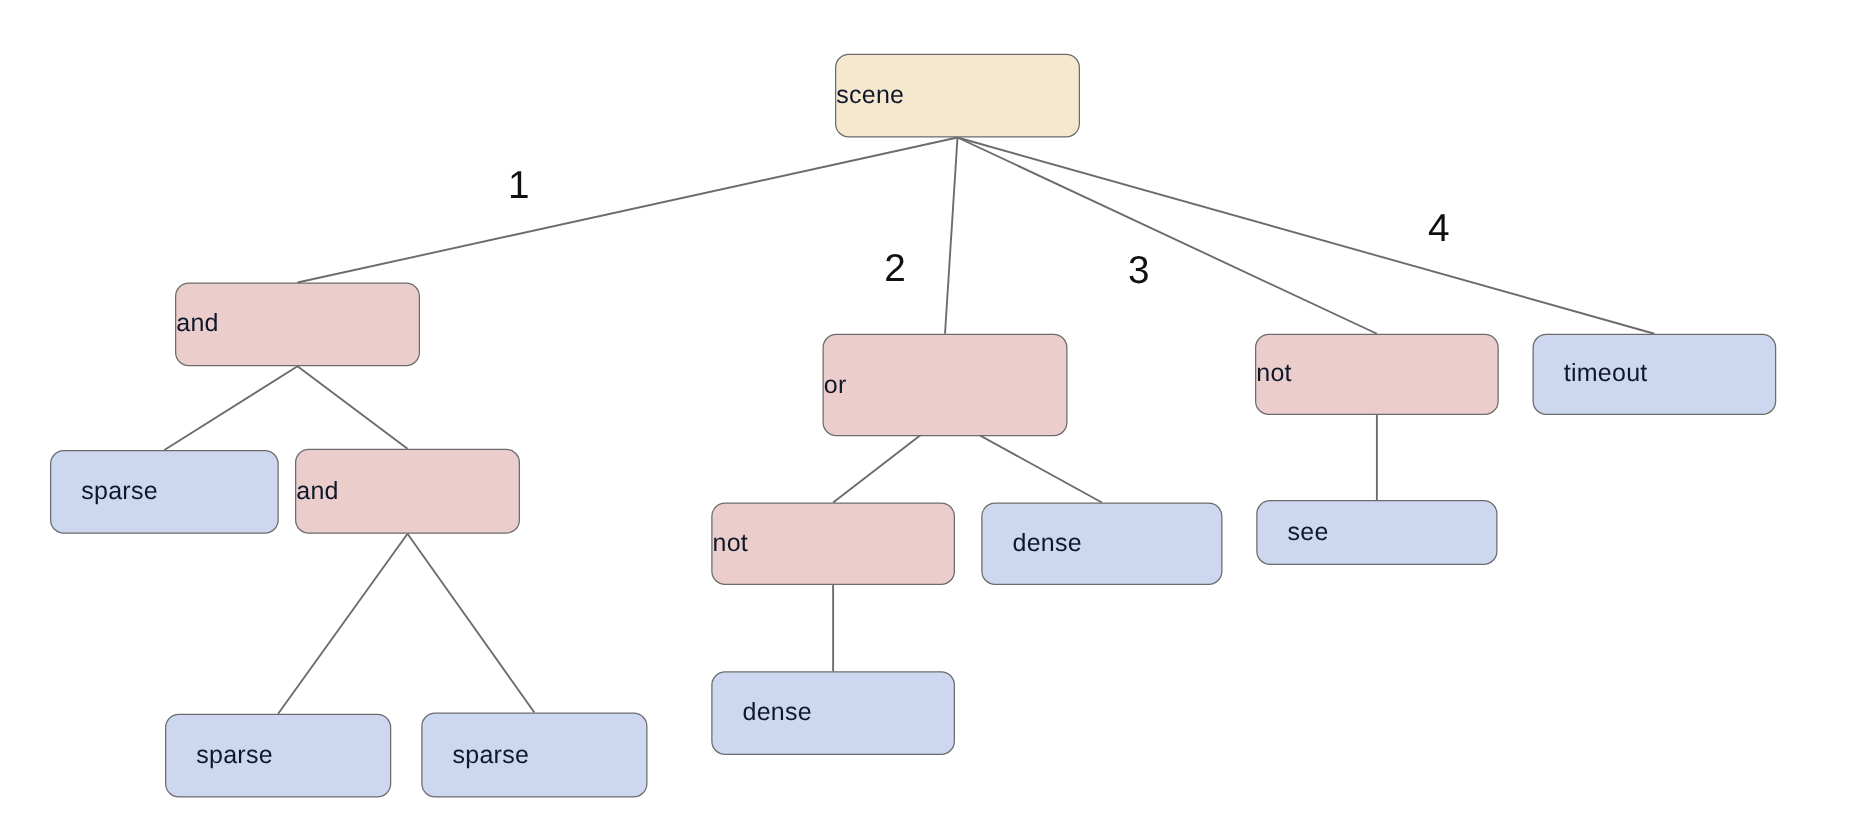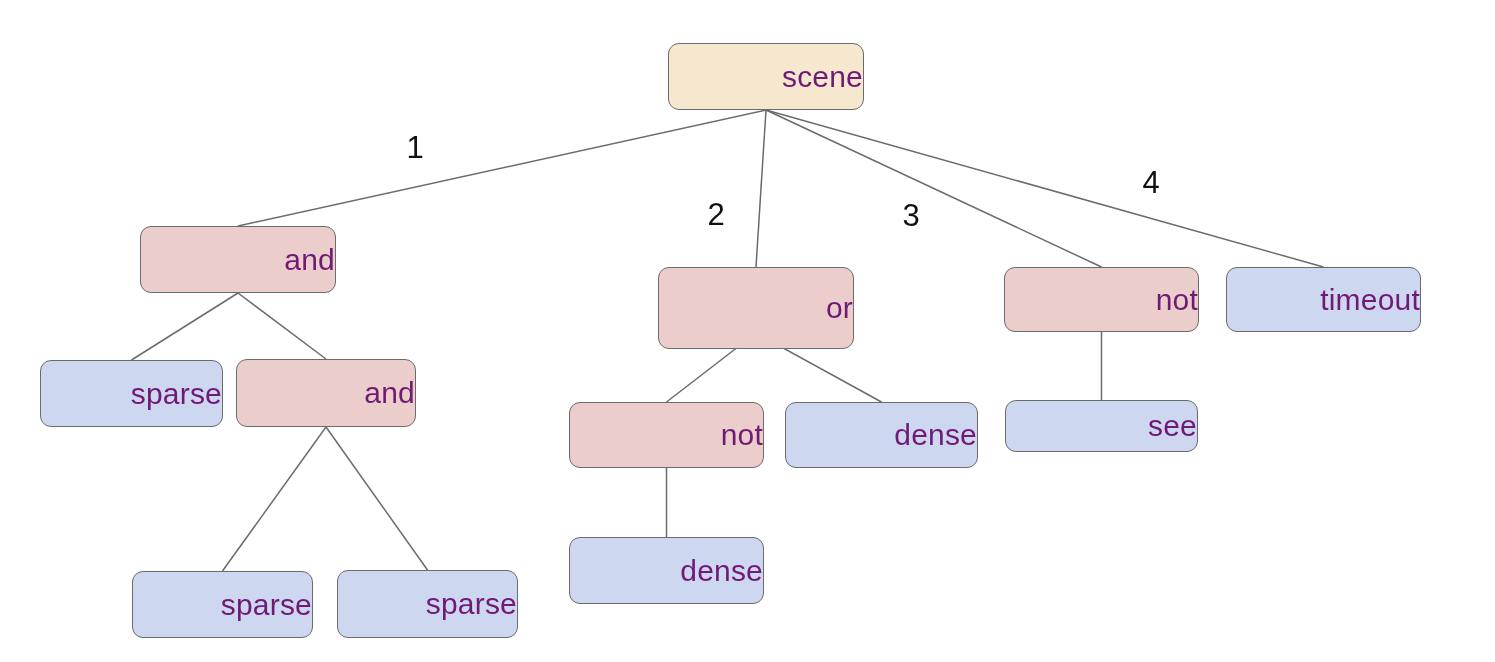--- a/index.html
+++ b/index.html
@@ -22,28 +22,28 @@
     width: 1495px;
     height: 662px;
   }
   .node {
     position: absolute;
     box-sizing: border-box;
     border: 1.5px solid #6b6b6b;
     border-radius: 11px;
     display: flex;
     align-items: center;
-    justify-content: flex-end;
-    font-size: 30px;
-    color: #701a75;
+    justify-content: flex-start;
+    font-size: 20px;
+    color: #0f172a;
     letter-spacing: 0.2px;
   }
   .node.root     { background: #f5e8cf; }
   .node.operator { background: #ebcecc; }
-  .node.leaf     { background: #cdd8f0; }
+  .node.leaf     { background: #cdd8f0; padding-left: 24px; }
   .edge-label {
     position: absolute;
     transform: translate(-50%, -50%);
     font-size: 31px;
     color: #111111;
   }
 </style>
 </head>
 <body>
 

